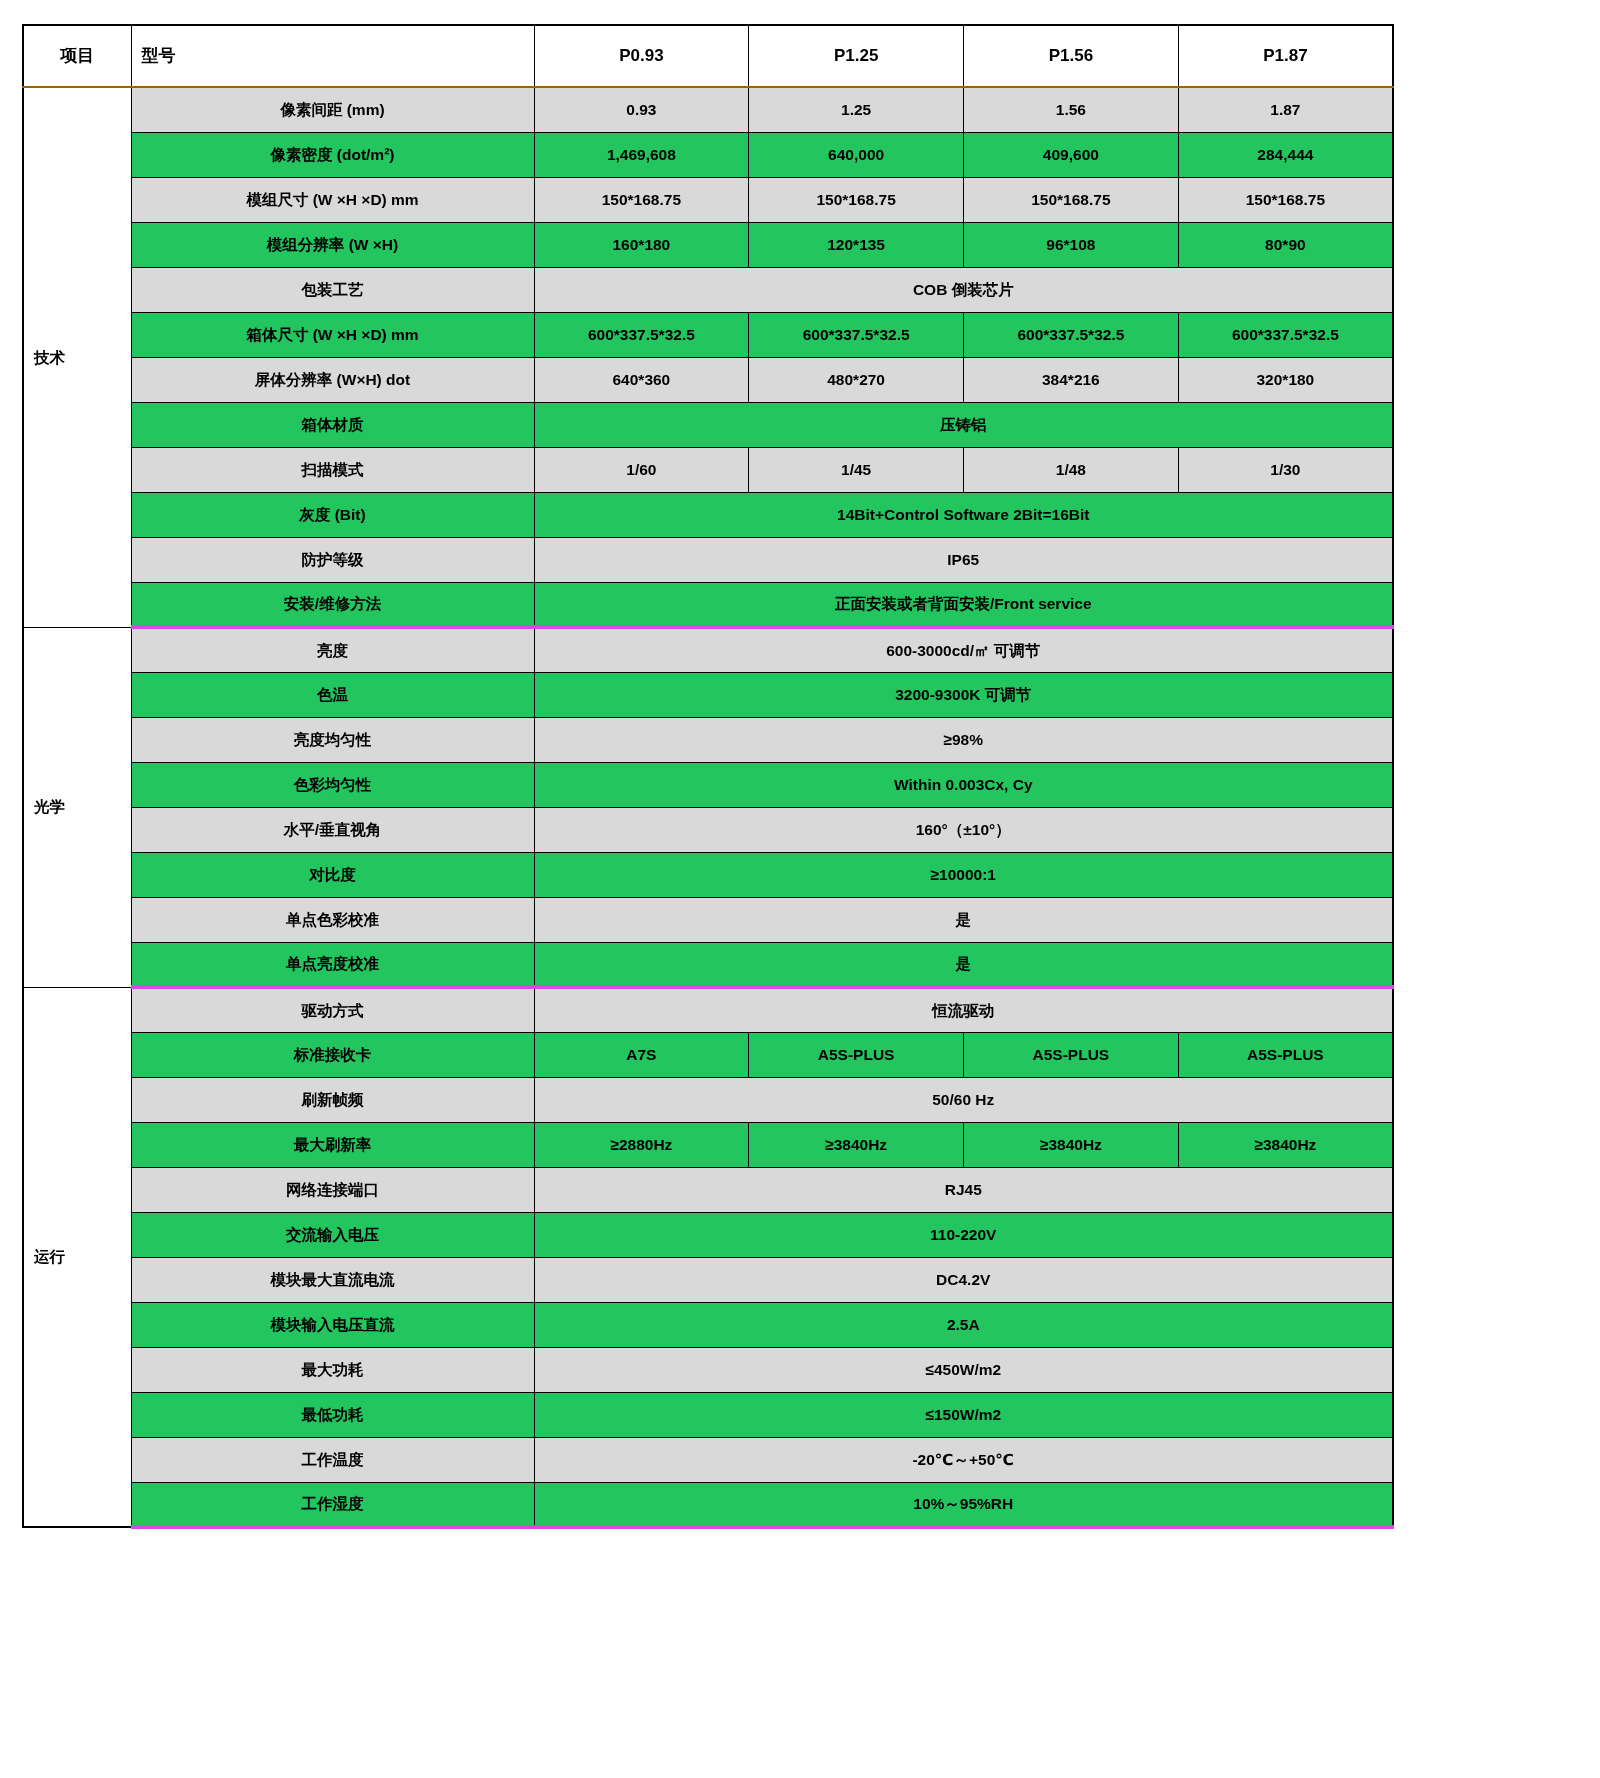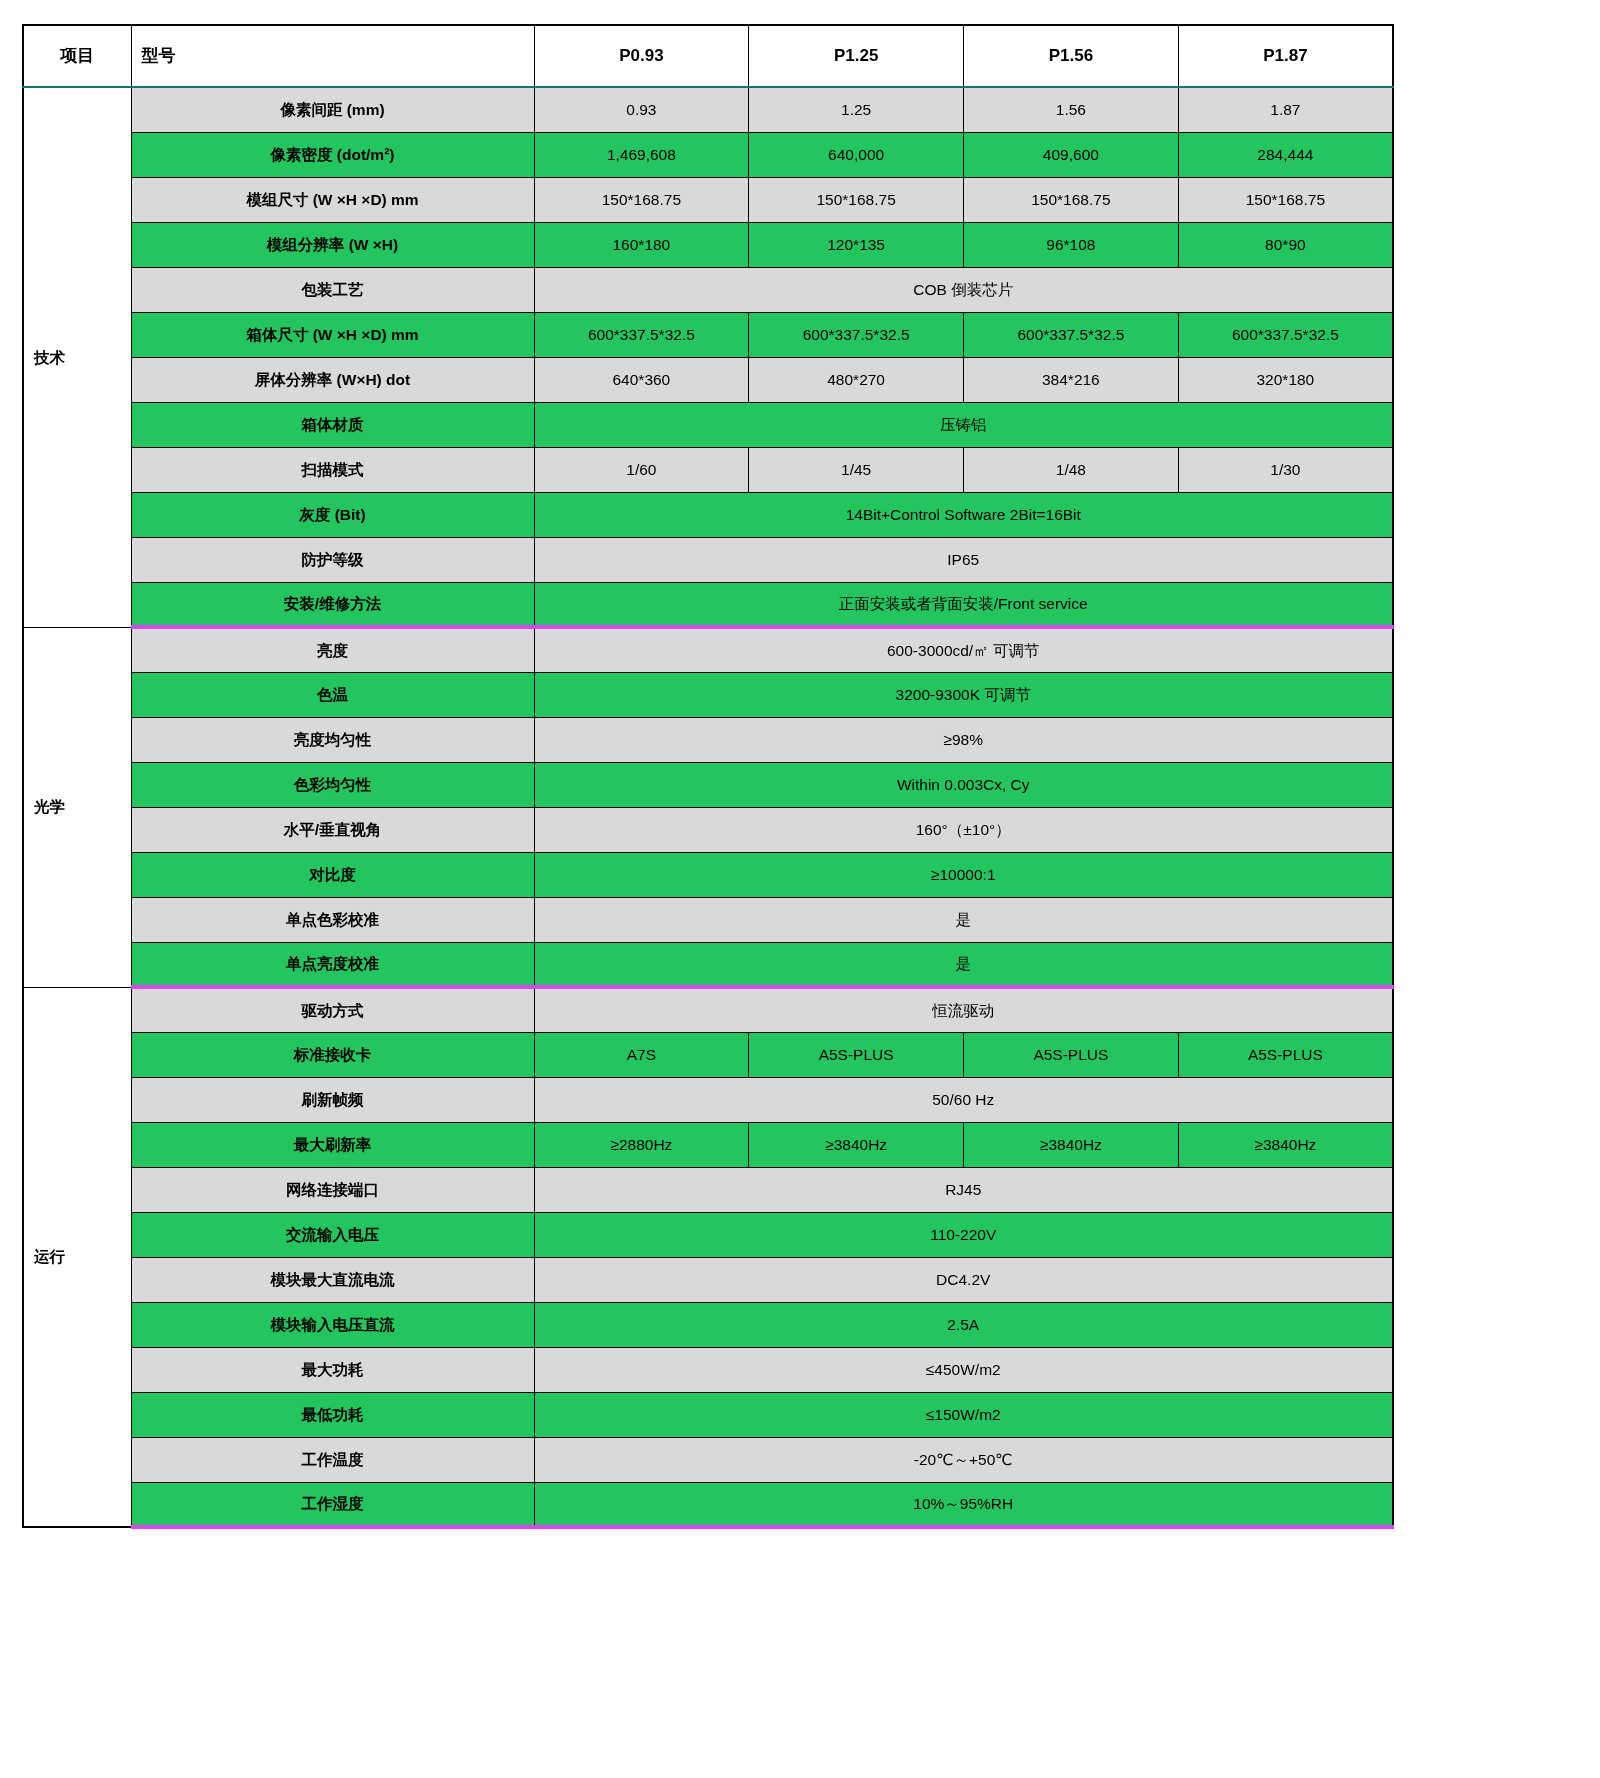--- a/index.html
+++ b/index.html
@@ -38,21 +38,21 @@
     vertical-align: middle;
     background: #ffffff;
   }
 
   
   tr.head td {
     height: 62px;
     font-weight: bold;
     font-size: 17px;
     background: #ffffff;
-    border-bottom: 2px solid #0f766e;
+    border-bottom: 2px solid #a16207;
   }
   td.h-cat  { text-align: center; }
   td.h-item { text-align: left; }
   td.h-model{ text-align: center; margin-left: 30px; }
 
   
   td.cat {
     text-align: left;
     font-weight: bold;
     font-size: 17px;
@@ -61,21 +61,21 @@
   }
 
   
   td.item {
     text-align: center;
     font-weight: bold;
     font-size: 15.5px;
   }
 
   
-  td.val { text-align: center; font-weight: normal; }
+  td.val { text-align: center; font-weight: bold; }
 
   
   tr.shaded td.item, tr.shaded td.val { background: #d9d9d9; }
   tr.plain  td.item, tr.plain  td.val { background: #22c55e; }
 
   tr.row td { height: 45px; }
 
   
   tr.section-end td { border-bottom: 4px solid #d946ef; }
 </style>

